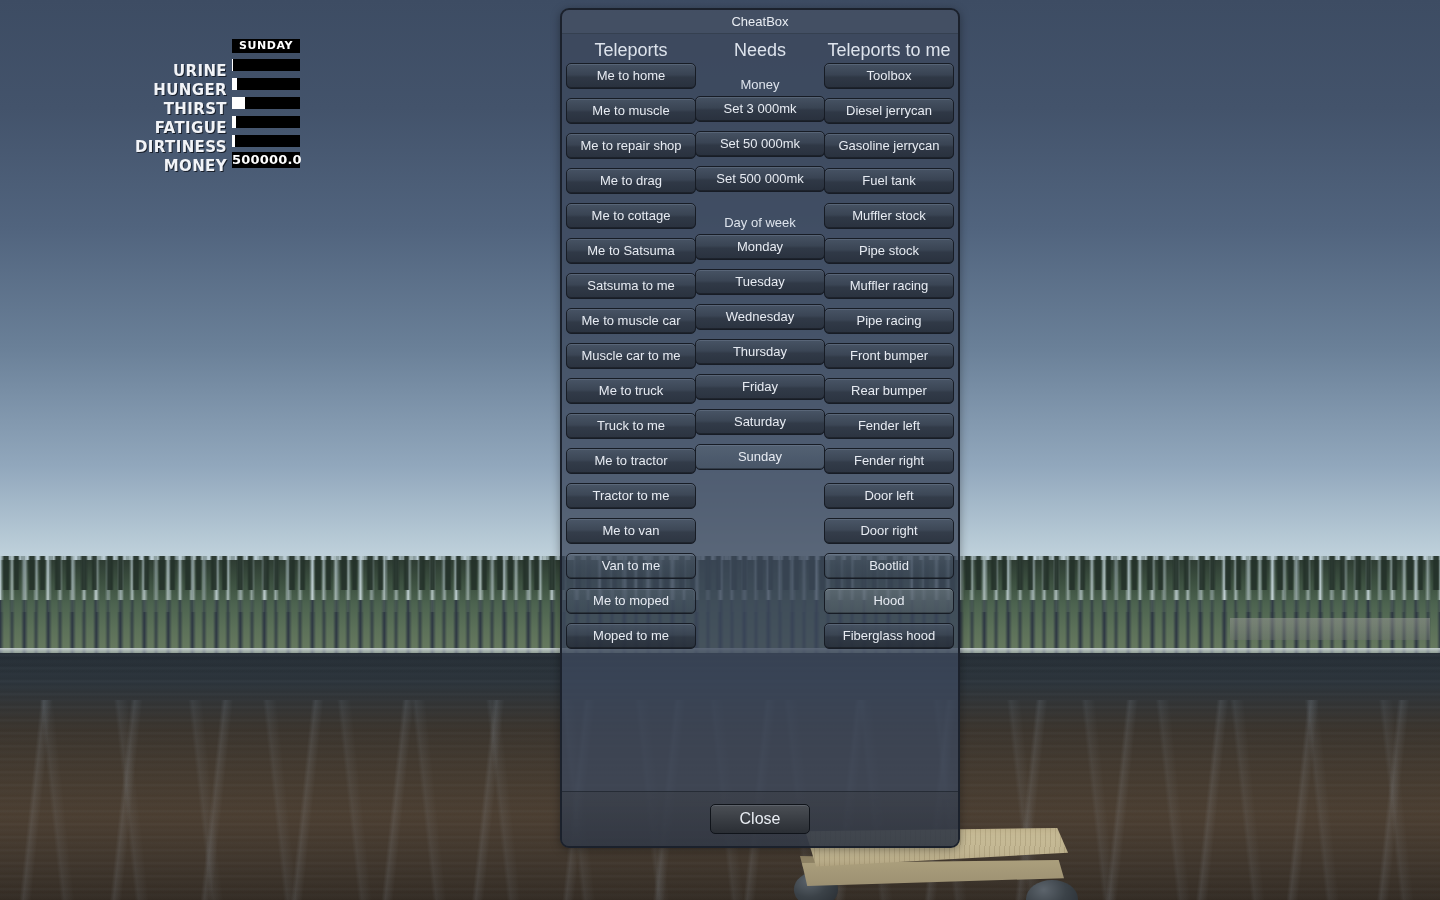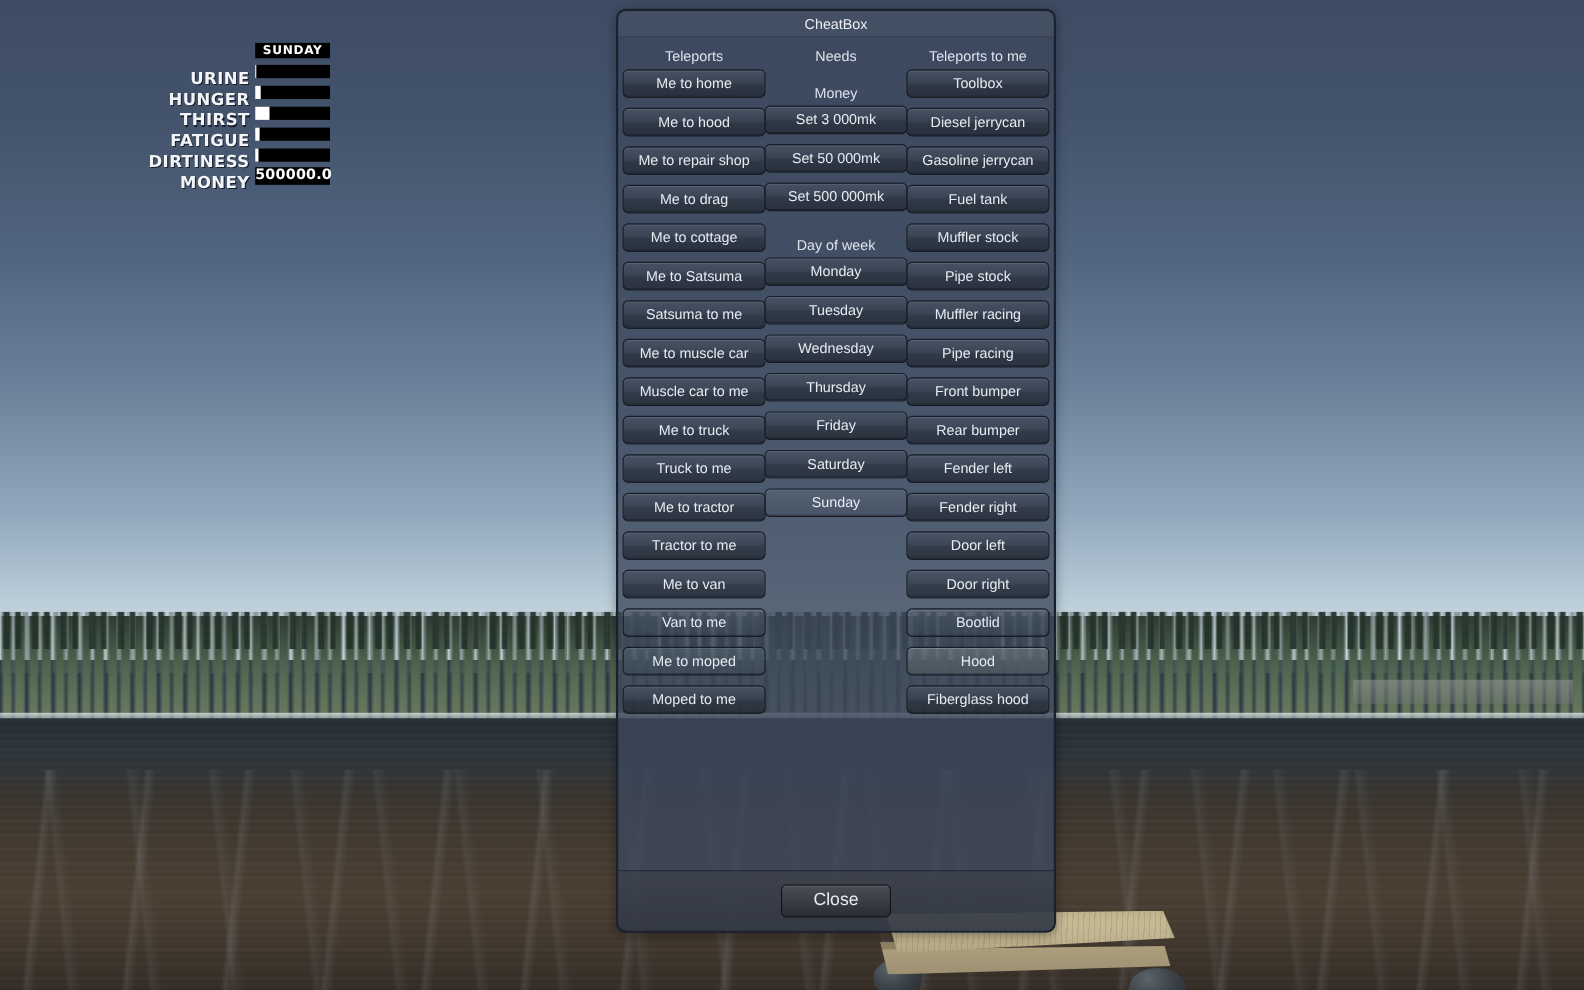--- a/index.html
+++ b/index.html
@@ -261,21 +261,21 @@
     align-items: flex-start;
   }
   .cb-col {
     width: 122px;
     display: flex;
     flex-direction: column;
     align-items: center;
   }
   .cb-colhead {
     color: #dde3ec;
-    font-size: 13px;
+    font-size: 18px;
     height: 25px;
     line-height: 25px;
     text-align: center;
     white-space: nowrap;
   }
   .cb-subhead {
     color: #dde3ec;
     font-size: 13px;
     height: 23px;
     line-height: 23px;
@@ -419,21 +419,21 @@
     <div class="cb-titlebar">
       <span class="cb-title">CheatBox</span>
     </div>
 
     <div class="cb-body">
 
       <div class="cb-col">
         <div class="cb-colhead">Teleports</div>
         <div id="col-teleports">
             <div class="cb-btn wide">Me to home</div>
-            <div class="cb-btn wide">Me to hood</div>
+            <div class="cb-btn wide">Me to muscle</div>
             <div class="cb-btn wide">Me to repair shop</div>
             <div class="cb-btn wide">Me to drag</div>
             <div class="cb-btn wide">Me to cottage</div>
             <div class="cb-btn wide">Me to Satsuma</div>
             <div class="cb-btn wide">Satsuma to me</div>
             <div class="cb-btn wide">Me to muscle car</div>
             <div class="cb-btn wide">Muscle car to me</div>
             <div class="cb-btn wide">Me to truck</div>
             <div class="cb-btn wide">Truck to me</div>
             <div class="cb-btn wide">Me to tractor</div>

